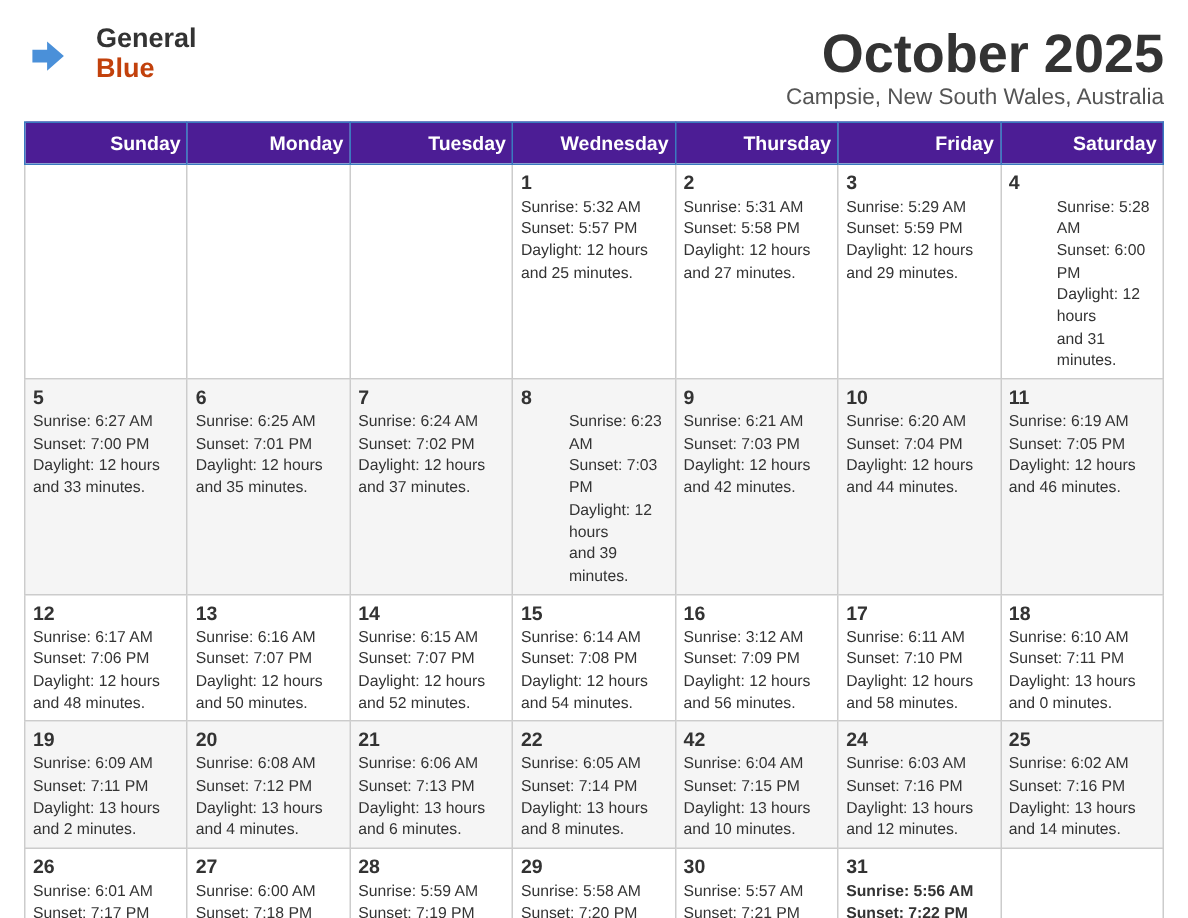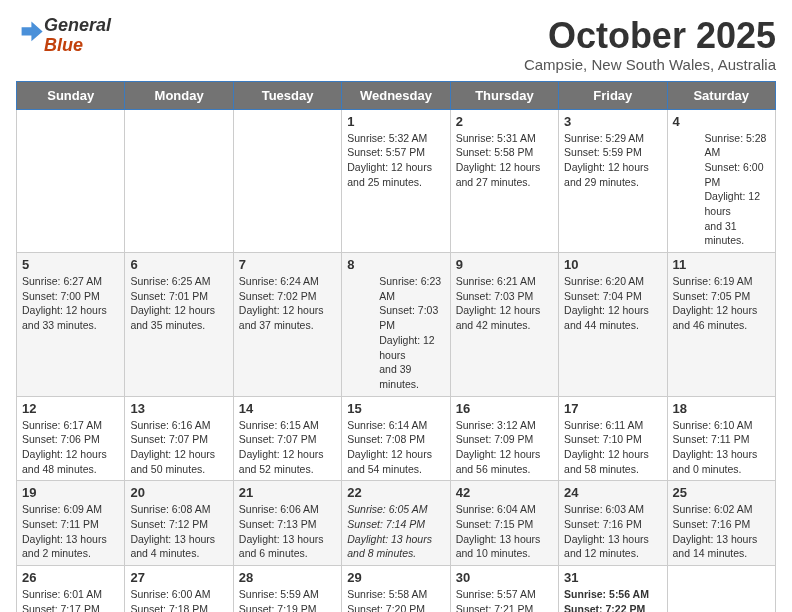--- a/index.html
+++ b/index.html
@@ -11,23 +11,22 @@
       padding: 16px;
     }
     .header {
       display: flex;
       align-items: flex-start;
       justify-content: space-between;
       margin-bottom: 8px;
     }
     .logo {
       display: flex;
-      align-items: flex-start;
-      gap: 0;
-      font-style: italic;
+      align-items: center;
+      gap: 20px;
     }
     .logo-text {
       font-size: 18px;
       font-weight: bold;
       line-height: 1.1;
     }
     .logo-general { color: #333; }
     .logo-blue { color: #c2410c; }
     .logo-icon {
       width: 28px;
@@ -46,24 +45,24 @@
     .location {
       font-size: 15px;
       color: #555;
     }
     .calendar {
       width: 100%;
       border-collapse: collapse;
       font-size: 11px;
     }
     .calendar th {
-      background: #737373;
+      background: #4c1d95;
       color: #fff;
       padding: 6px 4px;
-      text-align: center;
+      text-align: right;
       font-size: 13px;
       font-weight: bold;
       border: 1px solid #3a7abf;
     }
     .calendar td {
       vertical-align: top;
       padding: 4px 5px;
       border: 1px solid #ccc;
       width: 108px;
       min-height: 80px;
@@ -272,21 +271,21 @@
         </td>
         <td>
           <span class="day-num">21</span>
           <div class="day-info" style="white-space: pre-line;">Sunrise: 6:06 AM
 Sunset: 7:13 PM
 Daylight: 13 hours
 and 6 minutes.</div>
         </td>
         <td>
           <span class="day-num">22</span>
-          <div class="day-info" style="white-space: pre-line; font-style: italic;">Sunrise: 6:05 AM
+          <div class="day-info" style="white-space: pre-line;">Sunrise: 6:05 AM
 Sunset: 7:14 PM
 Daylight: 13 hours
 and 8 minutes.</div>
         </td>
         <td>
           <span class="day-num">42</span>
           <div class="day-info" style="white-space: pre-line;">Sunrise: 6:04 AM
 Sunset: 7:15 PM
 Daylight: 13 hours
 and 10 minutes.</div>

